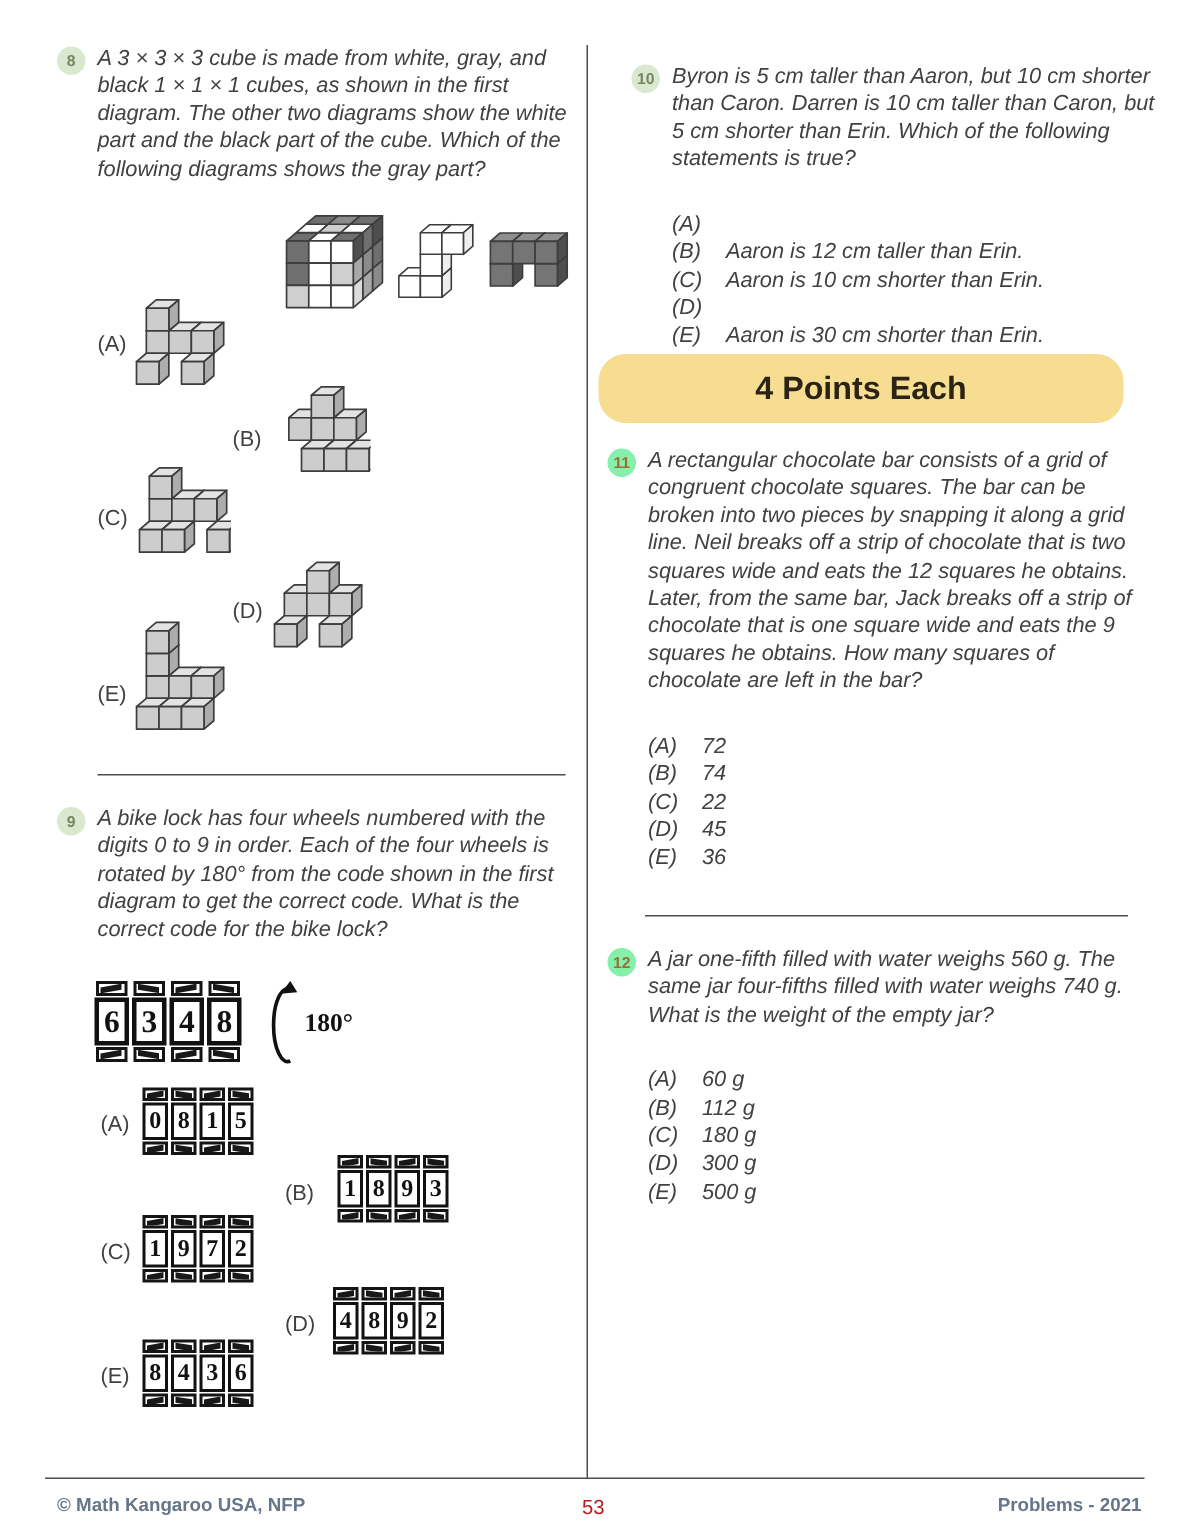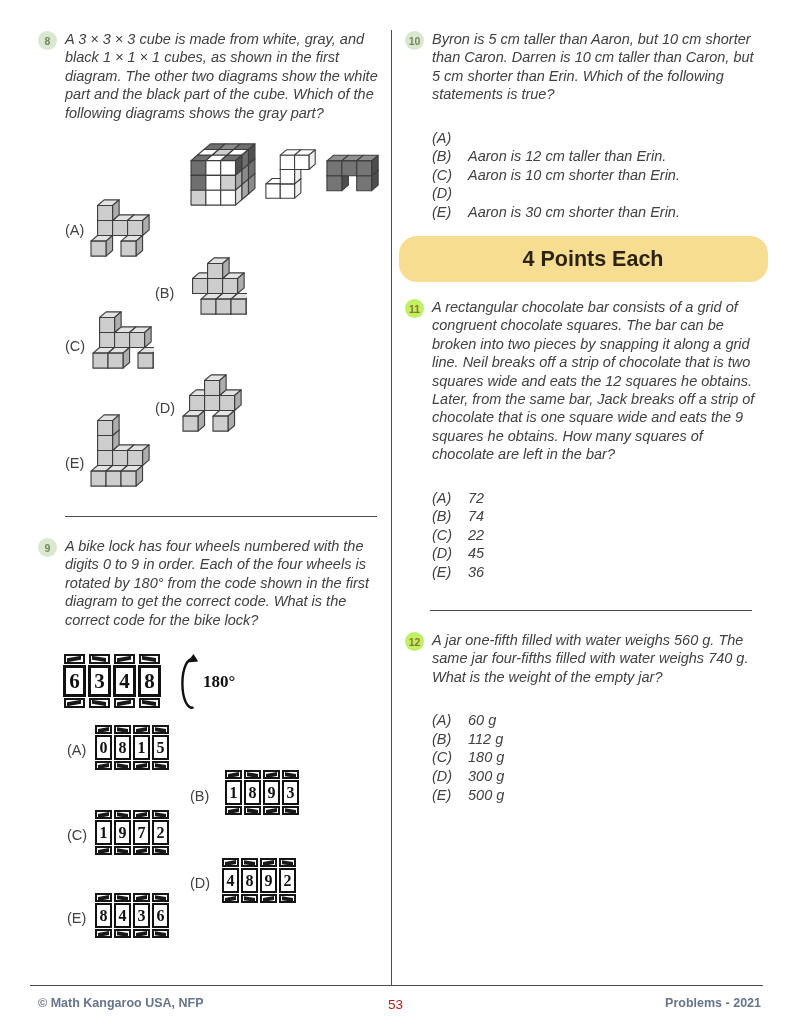--- a/index.html
+++ b/index.html
@@ -7,21 +7,21 @@
         font-family:"Liberation Sans",sans-serif;color:#414042;}
   
   .lcol{position:absolute;left:38px;top:30px;width:346px;height:930px;}
   .rcol{position:absolute;left:405px;top:30px;width:352px;height:930px;}
   .vdivider{position:absolute;left:391px;top:30px;width:1px;height:956px;background:#4d4d4d;}
   
   .q{position:absolute;display:flex;gap:8px;width:100%;}
   .badge{flex:none;width:19px;height:19px;border-radius:50%;display:flex;align-items:center;
          justify-content:center;font-size:10.5px;font-weight:bold;margin-top:1px;}
   .badge.green{background:#d9e8cf;color:#758762;}
-  .badge.yellow{background:#bef264;color:#95712d;}
+  .badge.yellow{background:#86efac;color:#95712d;}
   .qbody{flex:1;min-width:0;font-style:italic;}
   .qtext{margin:0;font-size:14.5px;line-height:18.4px;}
   
   .opts{margin-top:25px;}
   .opt{display:flex;gap:10px;font-size:14.5px;line-height:18.6px;}
   .ol{flex:none;min-width:26px;}
   
   .sep{position:absolute;height:1px;background:#4d4d4d;}
   
   .flabel{position:absolute;font-size:14.5px;color:#414042;}
@@ -36,21 +36,21 @@
   .mini::after{content:"";position:absolute;left:8%;right:8%;top:18%;bottom:12%;
                background:#181818;transform:skewY(-10deg);}
   .wheel:nth-child(2n) .mini::after{transform:skewY(9deg);}
   .dbox{background:#fff;border:3px solid #111;display:flex;align-items:center;justify-content:center;
         font-family:"Liberation Serif",serif;font-weight:bold;color:#111;}
   .lock-lg .dbox{width:17px;height:26px;font-size:21px;}
   .lock-sm .dbox{width:13px;height:21px;font-size:16px;border-width:2.5px;}
   .rotlabel{font-family:"Liberation Serif",serif;font-weight:bold;font-size:17px;color:#111;}
   
   .banner{position:absolute;left:-6px;top:206px;width:350px;height:46px;border-radius:18px;
-          display:flex;align-items:center;justify-content:center;font-size:21.5px;font-weight:bold;padding-left:19px;}
+          display:flex;align-items:center;justify-content:center;font-size:21.5px;font-weight:bold;}
   
   .frule{position:absolute;left:30px;right:28px;top:985px;height:1px;background:#4d4d4d;}
   .footer{position:absolute;left:0;right:0;top:994px;height:24px;font-size:12.5px;}
   .fleft{position:absolute;left:38px;top:2px;font-weight:bold;}
   .fright{position:absolute;right:30px;top:2px;font-weight:bold;}
   .fpage{position:absolute;left:0;width:100%;text-align:center;top:3px;font-size:13.5px;color:#b91c1c;}
   svg{display:block;}
 </style>
 </head>
 <body>
@@ -402,21 +402,21 @@
           <div class="dbox">
             <span>6</span>
           </div>
           <div class="mini"></div>
         </div>
     </div>
   </div>
 
   <div class="rcol">
 
-    <div class="q" style="top:0;">
+    <div class="q" style="top:12px;margin-left:16px;">
       <div class="badge green">
         <span>10</span>
       </div>
       <div class="qbody">
         <p class="qtext">Byron is 5 cm taller than Aaron, but 10 cm shorter than Caron. Darren is 10 cm taller than Caron, but 5 cm shorter than Erin. Which of the following statements is true?</p>
         <div class="opts">
           <div class="opt">
               <span class="ol">(A)</span>
             </div>
           <div class="opt">

